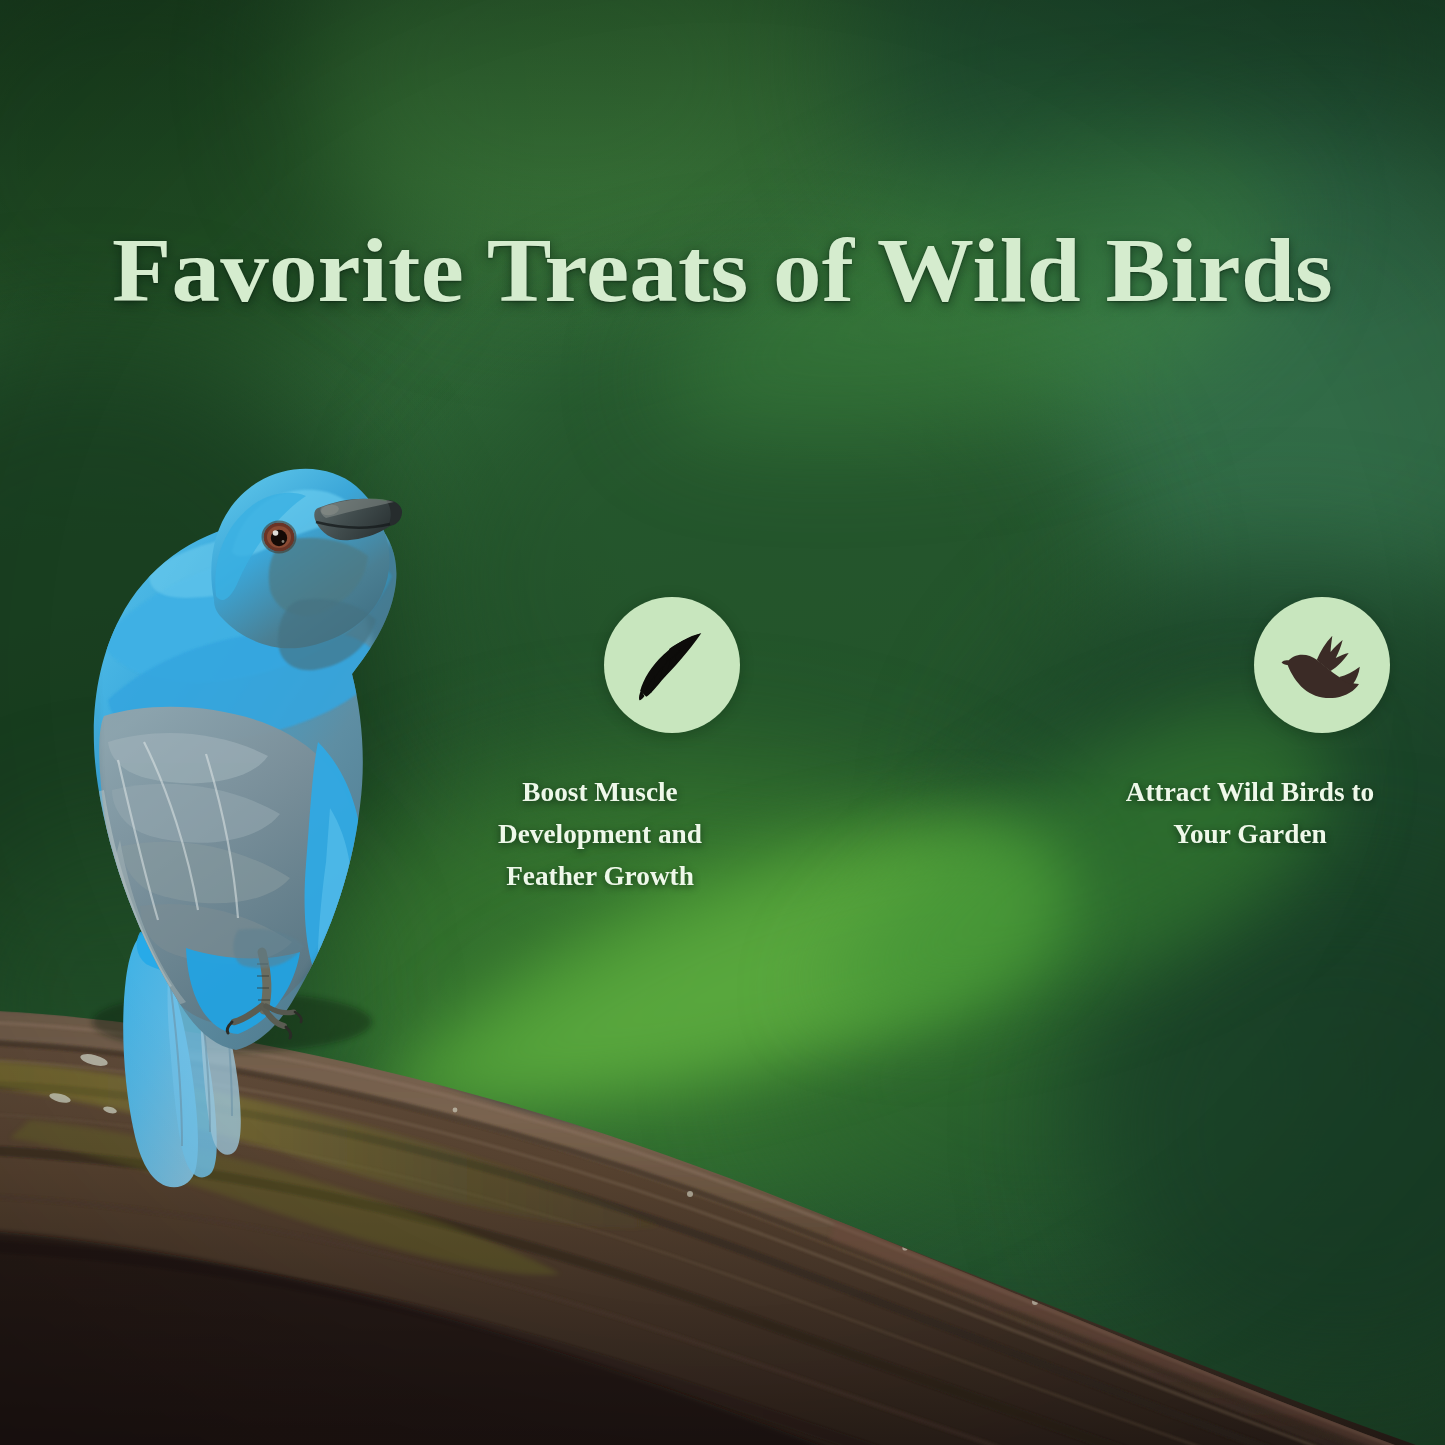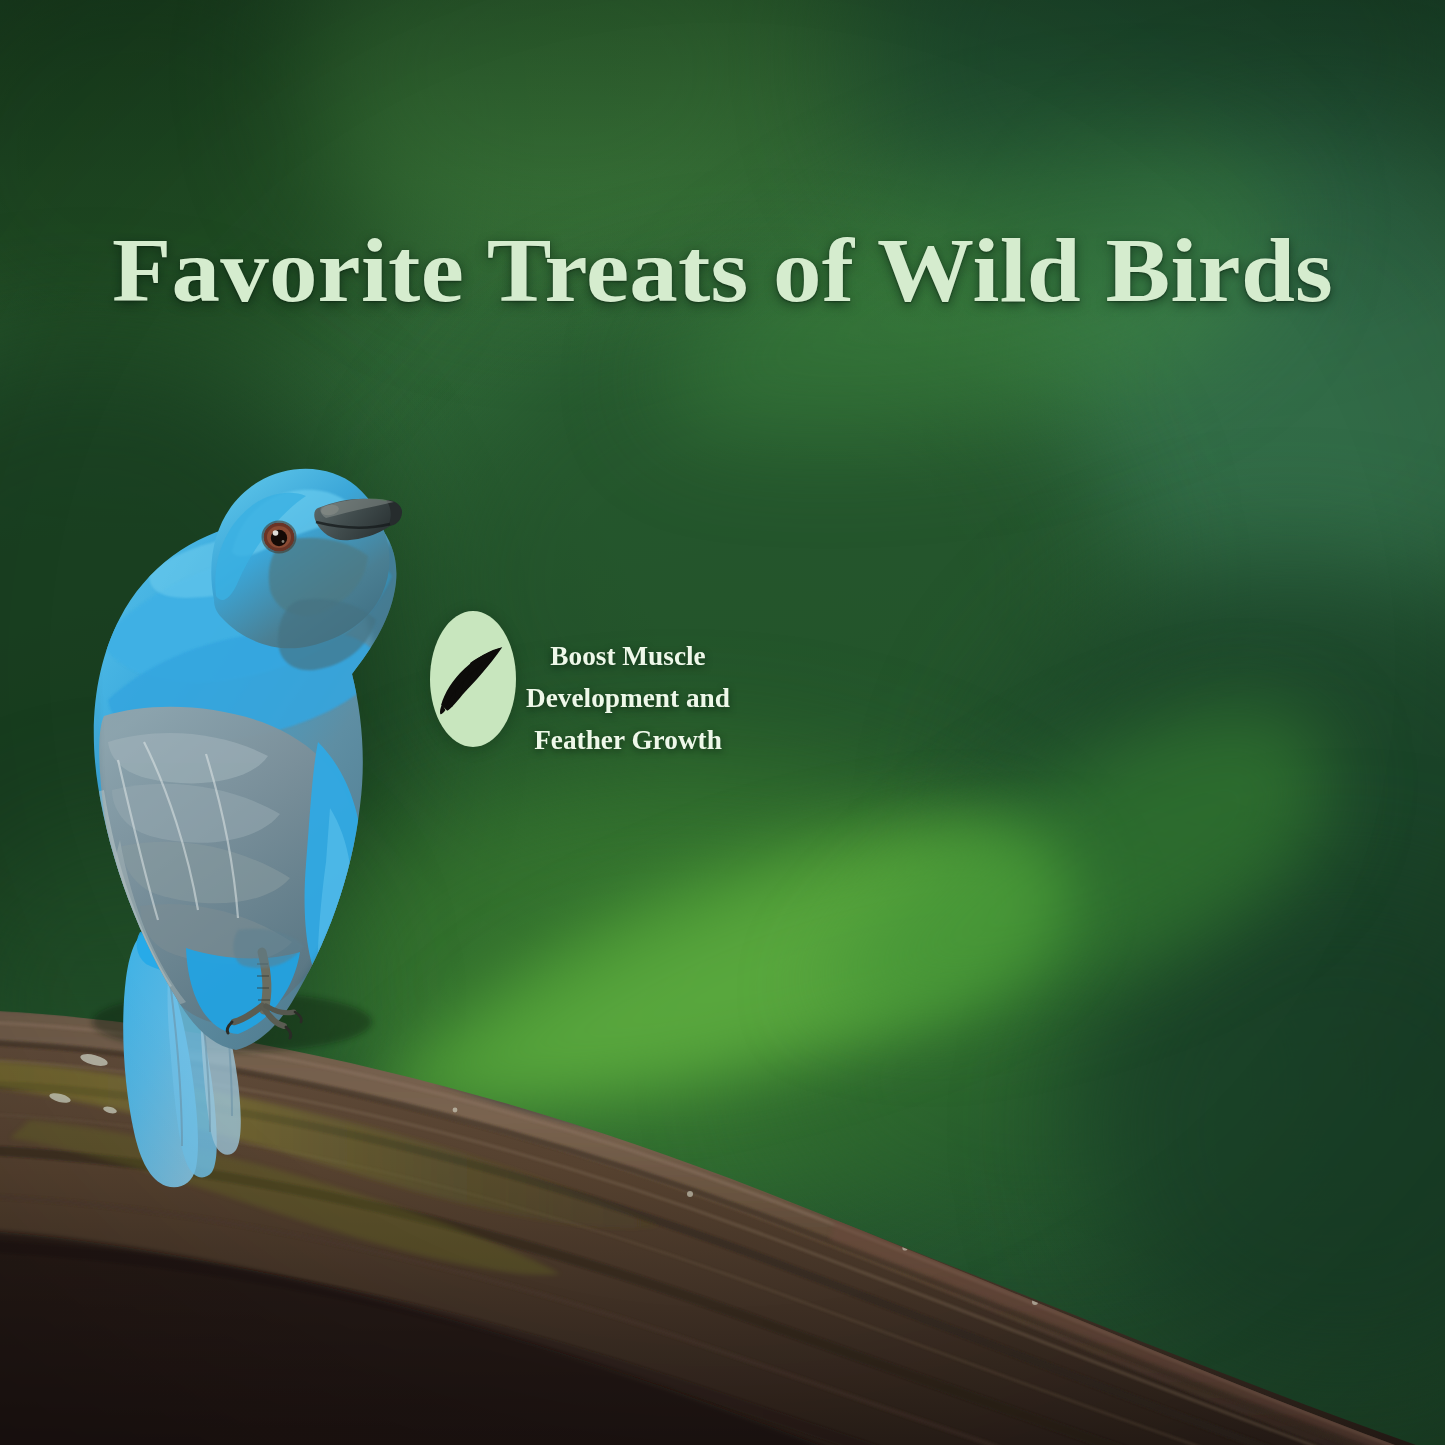--- a/index.html
+++ b/index.html
@@ -76,22 +76,22 @@
     left: 430px;
     top: 597px;
     width: 960px;
     display: flex;
     justify-content: space-between;
     align-items: flex-start;
   }
   .feature {
     width: 310px;
     display: flex;
-    flex-direction: row;
-    align-items: center;
+    flex-direction: column;
+    align-items: flex-end;
   }
   .badge {
     width: 136px;
     height: 136px;
     border-radius: 50%;
     background: #c8e6be;
     display: flex;
     align-items: center;
     justify-content: center;
     box-shadow: 0 2px 14px rgba(10,30,14,0.30);
@@ -463,15 +463,39 @@
             <path d="M54 40 C 60 34, 67 28, 74 23 C 68 32, 62 40, 56 47
                      C 55 45, 54 42, 54 40 Z"></path>
             <path d="M14 79 C 12 84, 11 88, 12 91 C 14 91, 16 89, 18 86 Z"></path>
           </g>
         </svg>
       </div>
       <div class="caption">Boost Muscle Development and Feather Growth</div>
     </div>
 
 
+    <div class="feature">
+      <div class="badge">
+        <svg width="86" height="86" viewBox="0 0 100 100">
+          <g fill="#3b2b26">
+
+            <path d="M10 46 C 14 41, 20 38, 27 38 C 33 38, 39 40, 44 44
+                     C 52 50, 60 58, 70 64 C 78 69, 86 72, 93 72
+                     C 88 80, 78 86, 66 88 C 52 90, 38 86, 29 78
+                     C 20 70, 14 60, 10 50 C 9 48, 9 47, 10 46 Z"></path>
+
+            <path d="M12 45 C 8 44, 5 45, 3 47 C 5 49, 8 50, 12 50 Z"></path>
+
+            <path d="M44 44 C 48 34, 54 24, 62 16 C 61 24, 60 30, 60 35
+                     C 64 30, 69 25, 74 21 C 72 29, 69 36, 66 42
+                     C 71 39, 76 37, 81 36 C 76 44, 68 52, 60 57
+                     C 54 53, 48 48, 44 44 Z"></path>
+
+            <path d="M70 64 C 78 62, 86 58, 94 52 C 93 60, 90 67, 86 72
+                     C 80 72, 75 69, 70 64 Z"></path>
+          </g>
+        </svg>
+      </div>
+      <div class="caption">Attract Wild Birds to Your Garden</div>
+    </div>
 
   </div>
 </div>
 
 </body></html>

